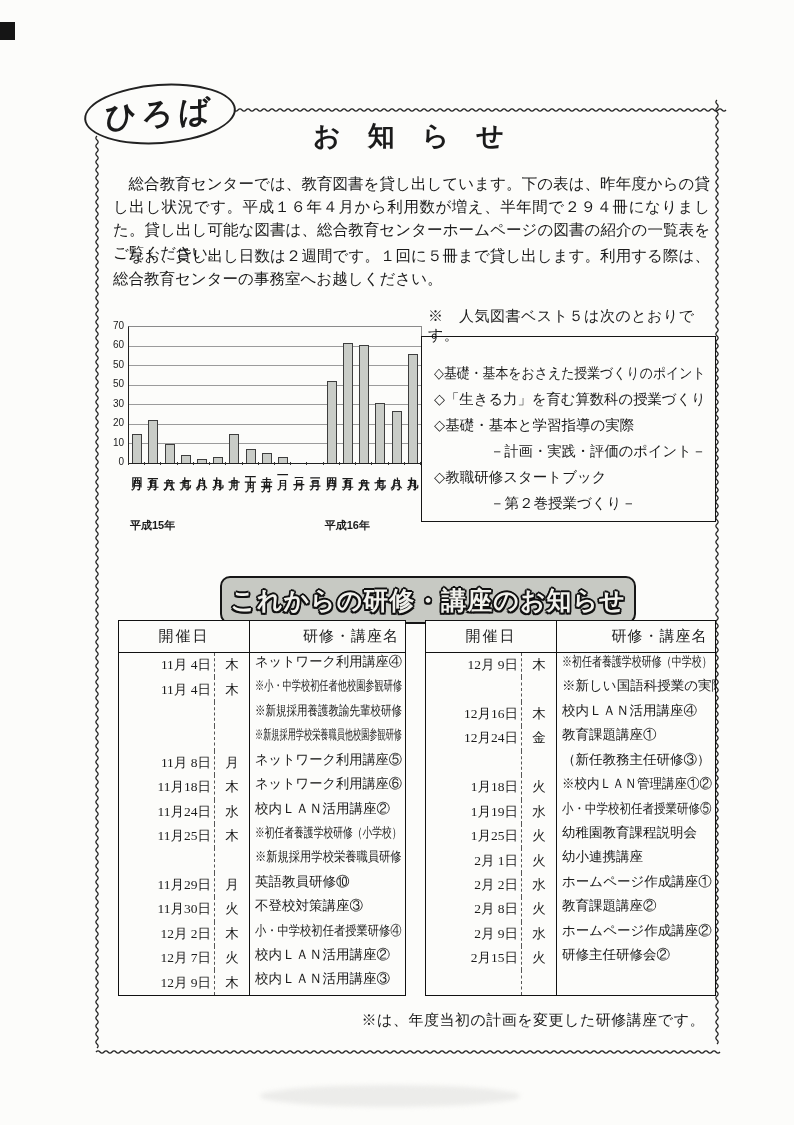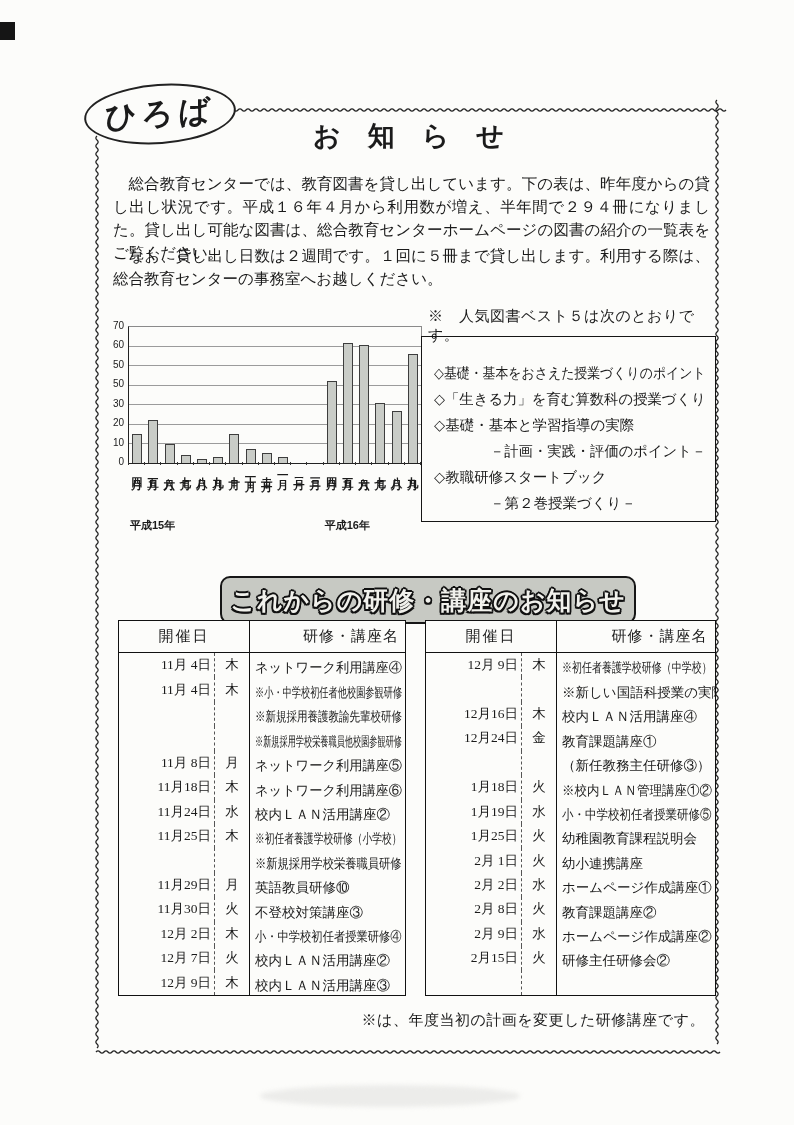--- a/index.html
+++ b/index.html
@@ -34,21 +34,21 @@
   .thead{display:flex;border-bottom:1.2px solid #111;height:31px;flex:none;gap:47px;}
   .th1{width:131px;border-right:1.2px solid #111;display:flex;align-items:center;justify-content:center;
        font-size:15px;letter-spacing:2px;box-sizing:border-box;}
   .th2{flex:1;display:flex;align-items:center;justify-content:center;font-size:15px;letter-spacing:1px;}
   .tbody{flex:1;display:flex;flex-direction:column;}
   .trow{flex:1;display:flex;align-items:stretch;min-height:0;}
   .c-date{width:96px;display:flex;align-items:center;justify-content:flex-end;padding-right:3px;
           font-size:13.5px;border-right:1px dashed #555;box-sizing:border-box;}
   .c-day{width:35px;display:flex;align-items:center;justify-content:center;font-size:13.5px;
          border-right:1.2px solid #111;box-sizing:border-box;}
-  .c-name{flex:1;display:flex;align-items:flex-end;padding-left:5px;font-size:13.5px;overflow:hidden;}
+  .c-name{flex:1;display:flex;align-items:flex-start;padding-left:5px;font-size:13.5px;overflow:hidden;}
 
   .fit{display:inline-block;white-space:nowrap;}
   .footnote{font-size:15px;text-align:right;letter-spacing:.5px;}
   .smudge{background:#ececea;border-radius:50%;filter:blur(2px);}
 </style>
 </head>
 <body>
 
 <div class="page">
 

